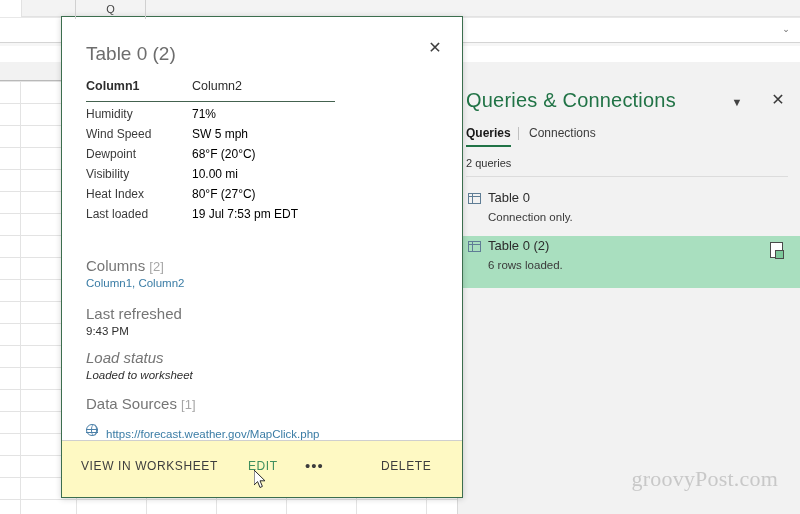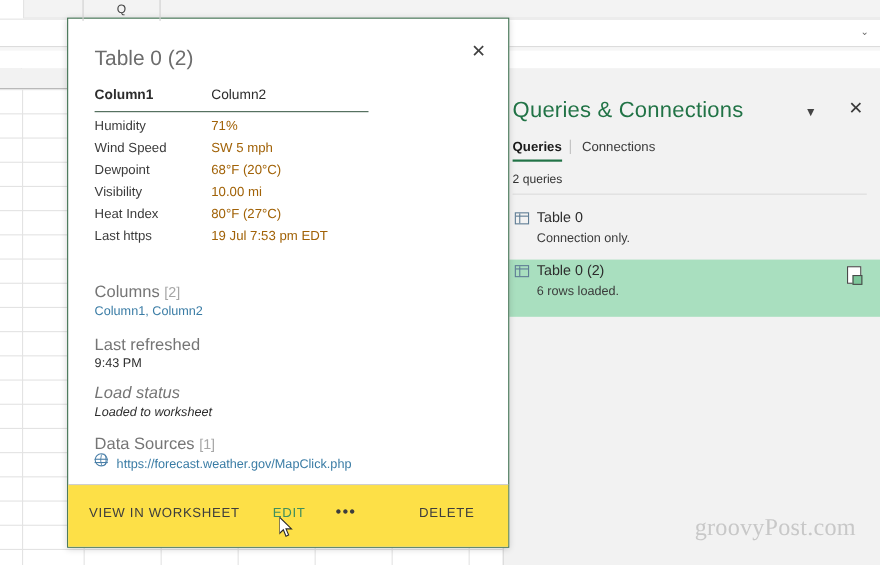--- a/index.html
+++ b/index.html
@@ -131,39 +131,39 @@
   .peek-title {
     position: absolute; left: 24px; top: 26px; font-size: 19px; color: #6d6d6d; font-weight: 400;
   }
   .ptable { position: absolute; left: 24px; top: 62px; width: 352px; }
   .pt-head { position: relative; height: 22px; }
   .pt-h1 { position: absolute; left: 0; top: 0; font-size: 12.5px; font-weight: bold; color: #2d2d2d; }
   .pt-h2 { position: absolute; left: 106px; top: 0; font-size: 12.5px; font-weight: normal; color: #2d2d2d; }
   .pt-rule { position: absolute; left: 0; top: 22px; width: 249px; height: 1px; background: #44624f; }
   .pt-row { position: relative; height: 20px; }
   .pt-c1 { position: absolute; left: 0; top: 0; font-size: 12px; color: #3b3b3b; }
-  .pt-c2 { position: absolute; left: 106px; top: 0; font-size: 12px; color: #a16207; text-align: right; }
+  .pt-c2 { position: absolute; left: 106px; top: 0; font-size: 12px; color: #000000; text-align: right; }
 
   .sec { position: absolute; left: 24px; }
   .sec-h { font-size: 15px; color: #757575; font-weight: 400; }
   .sec-h .cnt { color: #a6a6a6; font-size: 13px; }
   .sec-v { font-size: 11.5px; color: #2e2e2e; margin-top: 3px; }
   .sec-v.link { color: #3a7ca5; }
-  .globe-row { position: relative; padding-left: 20px; margin-top: 0; }
+  .globe-row { position: relative; padding-left: 20px; margin-top: 12px; }
   .globe {
     position: absolute; left: 0; top: 0px; width: 12px; height: 12px;
     border: 1px solid #4a7fa8; border-radius: 50%;
   }
   .globe:before { content:""; position:absolute; left:4px; top:-1px; width:4px; height:12px; border:1px solid #4a7fa8; border-radius:50%; border-top:none;border-bottom:none;}
   .globe:after { content:""; position:absolute; left:-1px; top:4px; width:12px; height:2px; border-top:1px solid #4a7fa8; border-bottom:1px solid #4a7fa8; }
   .src-link { font-size: 11.5px; color: #3a7ca5; }
 
   .peek-actions {
     position: absolute; left: 0; bottom: 0; width: 400px; height: 57px;
-    background: #fde047; border-top: 1px solid #cfcfcf;
+    background: #fef9c3; border-top: 1px solid #cfcfcf;
   }
   .act {
     position: absolute; top: 18px; font-size: 12px; letter-spacing: .6px; color: #3d3d3d;
   }
   .act.hover { color: #3f8f5e; }
   .act-dots { position: absolute; top: 16px; font-size: 15px; color: #3d3d3d; letter-spacing: 1px; }
 
   .cursor { position: absolute; left: 254px; top: 470px; width: 14px; height: 20px; }
 
   .watermark {
@@ -282,21 +282,21 @@
           </div>
           <div class="pt-row">
             <div class="pt-c1">Visibility</div>
             <div class="pt-c2">10.00 mi</div>
           </div>
           <div class="pt-row">
             <div class="pt-c1">Heat Index</div>
             <div class="pt-c2">80°F (27°C)</div>
           </div>
           <div class="pt-row">
-            <div class="pt-c1">Last https</div>
+            <div class="pt-c1">Last loaded</div>
             <div class="pt-c2">19 Jul 7:53 pm EDT</div>
           </div>
         </div>
     </div>
 
     <div class="sec" style="top:240px;">
       <div class="sec-h"><span>Columns</span> <span class="cnt">[2]</span></div>
       <div class="sec-v link">Column1, Column2</div>
     </div>
 

